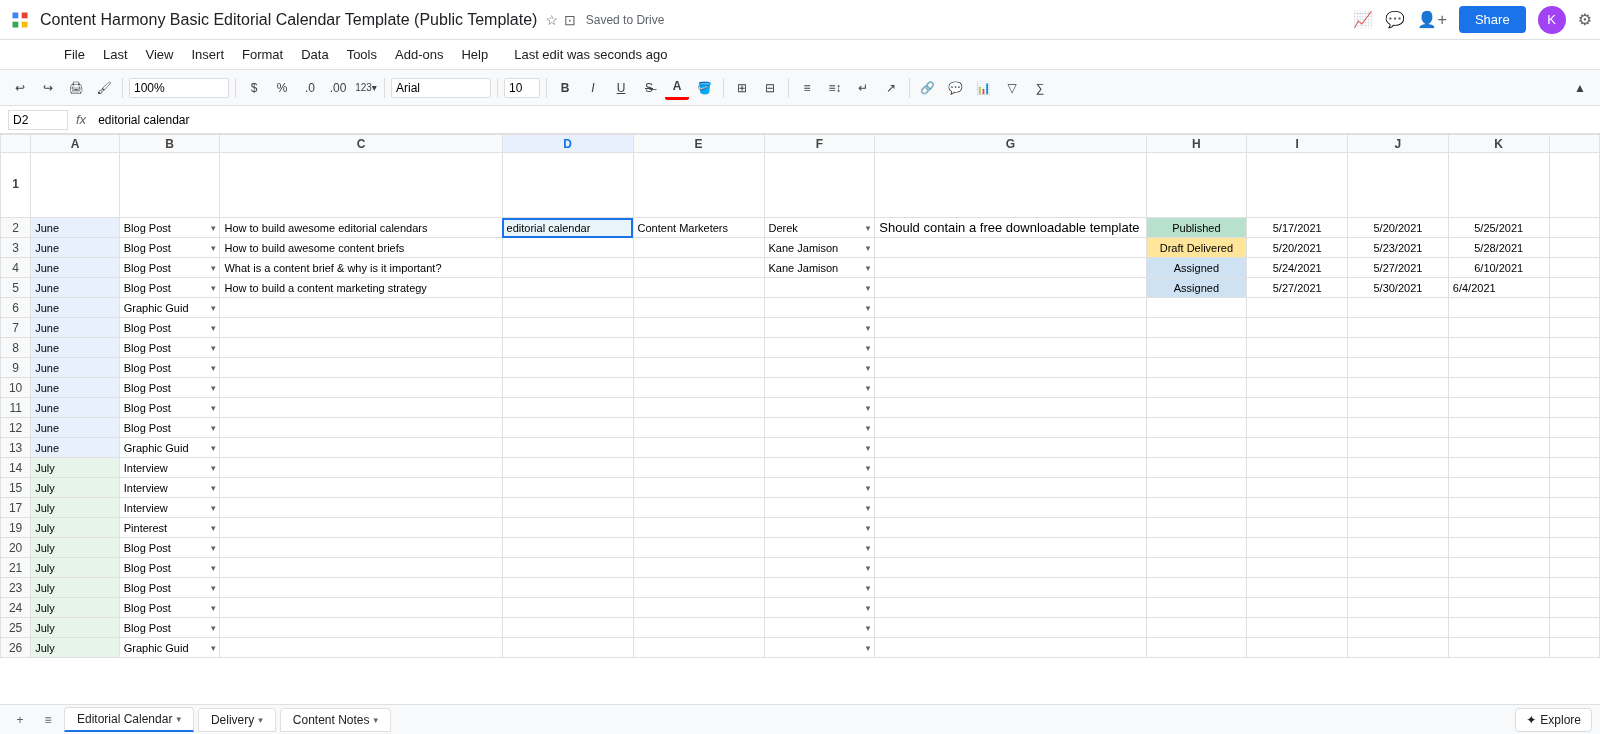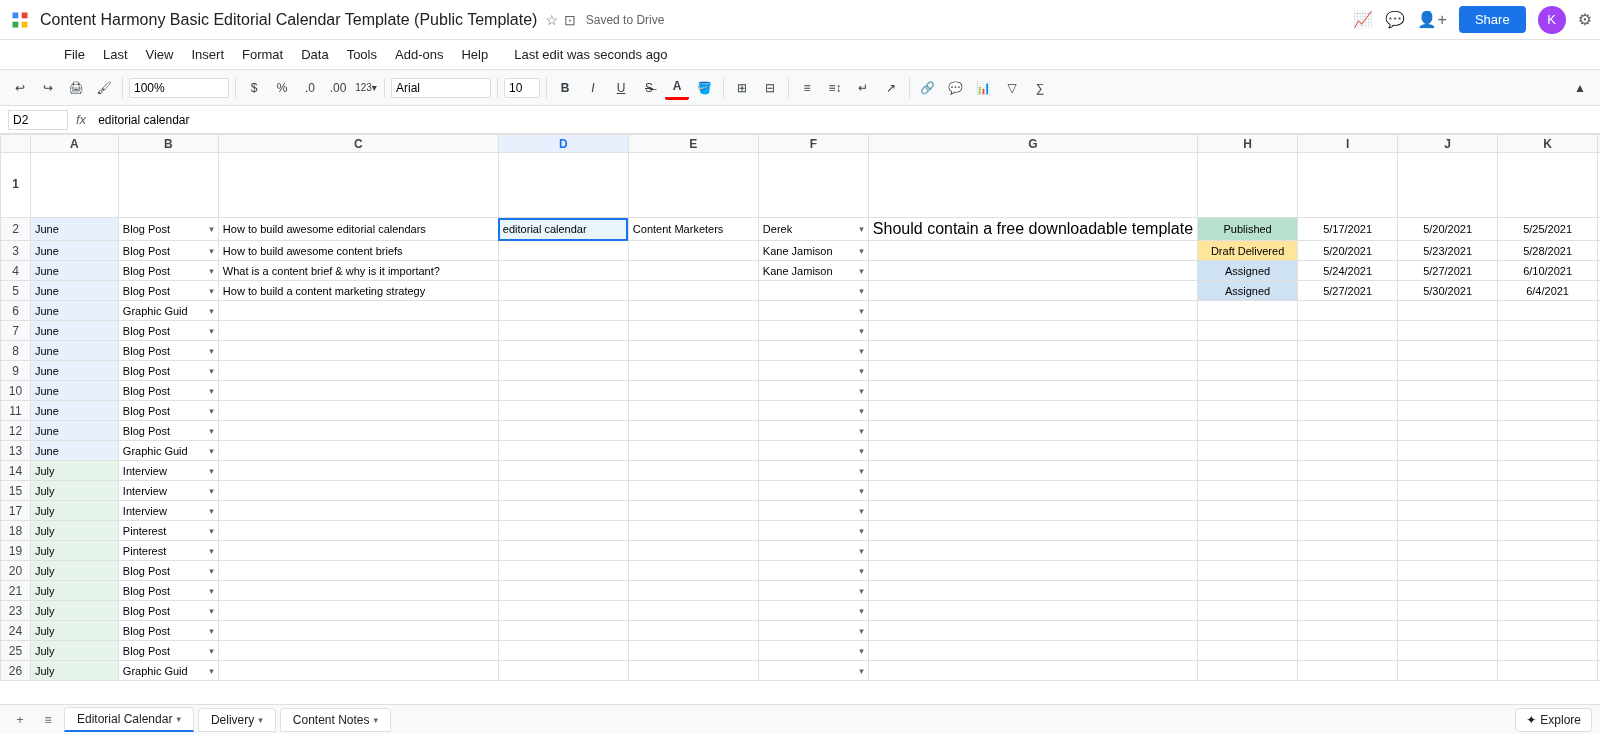--- a/index.html
+++ b/index.html
@@ -250,21 +250,21 @@
             </td>
             <td class="col-c" style="padding: 2px 4px; font-size: 11px;">How to build awesome editorial calendars</td>
             <td class="col-d active-cell" style="padding: 2px 4px; font-size: 11px;">editorial calendar</td>
             <td class="col-e" style="padding: 2px 4px; font-size: 11px;">Content Marketers</td>
             <td class="col-f" style="font-size: 11px;">
               <div style="display: flex; align-items: center; justify-content: space-between; padding: 0px 4px;">
                 <span>Derek</span>
                 <span style="font-size: 9px; color: rgb(95, 99, 104);">▾</span>
               </div>
             </td>
-            <td class="col-g" style="padding: 2px 4px; font-size: 16px;">Should contain a free downloadable template</td>
+            <td class="col-g" style="padding: 2px 4px; font-size: 13px;">Should contain a free downloadable template</td>
             <td class="col-h status-published" style="padding: 2px 4px; font-size: 11px; text-align: center;">Published</td>
             <td class="col-i" style="padding: 2px 4px; font-size: 11px; text-align: center;">5/17/2021</td>
             <td class="col-j" style="padding: 2px 4px; font-size: 11px; text-align: center;">5/20/2021</td>
             <td class="col-k" style="padding: 2px 4px; font-size: 11px; text-align: center;">5/25/2021</td>
             <td class="col-l" style="padding: 2px; font-size: 11px;"></td>
           </tr>
           <tr style="height: 20px;">
             <td class="row-num">3</td>
             <td class="col-a month-june" style="padding: 2px 4px; font-size: 11px;">June</td>
             <td class="col-b" style="font-size: 11px;">
@@ -329,21 +329,21 @@
             <td class="col-f" style="font-size: 11px;">
               <div style="display: flex; align-items: center; justify-content: space-between; padding: 0px 4px;">
                 <span></span>
                 <span style="font-size: 9px; color: rgb(95, 99, 104);">▾</span>
               </div>
             </td>
             <td class="col-g" style="padding: 2px 4px; font-size: 11px;"></td>
             <td class="col-h status-assigned" style="padding: 2px 4px; font-size: 11px; text-align: center;">Assigned</td>
             <td class="col-i" style="padding: 2px 4px; font-size: 11px; text-align: center;">5/27/2021</td>
             <td class="col-j" style="padding: 2px 4px; font-size: 11px; text-align: center;">5/30/2021</td>
-            <td class="col-k" style="padding: 2px 4px; font-size: 11px; text-align: center;">6/4/2021</td>
+            <td class="col-k" style="padding: 2px 4px; font-size: 11px; text-align: left;">6/4/2021</td>
             <td class="col-l" style="padding: 2px; font-size: 11px;"></td>
           </tr>
           <tr style="height: 20px;">
             <td class="row-num">6</td>
             <td class="col-a month-june" style="padding: 2px 4px; font-size: 11px;">June</td>
             <td class="col-b" style="font-size: 11px;">
               <div style="display: flex; align-items: center; justify-content: space-between; padding: 0px 4px;">
                 <span>Graphic Guid</span>
                 <span style="font-size: 9px; color: rgb(95, 99, 104);">▾</span>
               </div>
@@ -588,45 +588,20 @@
             <td class="col-j" style="padding: 2px 4px; font-size: 11px; text-align: center;"></td>
             <td class="col-k" style="padding: 2px 4px; font-size: 11px; text-align: center;"></td>
             <td class="col-l" style="padding: 2px; font-size: 11px;"></td>
           </tr>
           <tr style="height: 20px;">
             <td class="row-num">17</td>
             <td class="col-a month-july" style="padding: 2px 4px; font-size: 11px;">July</td>
             <td class="col-b" style="font-size: 11px;">
               <div style="display: flex; align-items: center; justify-content: space-between; padding: 0px 4px;">
                 <span>Interview</span>
-                <span style="font-size: 9px; color: rgb(95, 99, 104);">▾</span>
-              </div>
-            </td>
-            <td class="col-c" style="padding: 2px 4px; font-size: 11px;"></td>
-            <td class="col-d" style="padding: 2px 4px; font-size: 11px;"></td>
-            <td class="col-e" style="padding: 2px 4px; font-size: 11px;"></td>
-            <td class="col-f" style="font-size: 11px;">
-              <div style="display: flex; align-items: center; justify-content: space-between; padding: 0px 4px;">
-                <span></span>
-                <span style="font-size: 9px; color: rgb(95, 99, 104);">▾</span>
-              </div>
-            </td>
-            <td class="col-g" style="padding: 2px 4px; font-size: 11px;"></td>
-            <td class="col-h " style="padding: 2px 4px; font-size: 11px; text-align: center;"></td>
-            <td class="col-i" style="padding: 2px 4px; font-size: 11px; text-align: center;"></td>
-            <td class="col-j" style="padding: 2px 4px; font-size: 11px; text-align: center;"></td>
-            <td class="col-k" style="padding: 2px 4px; font-size: 11px; text-align: center;"></td>
-            <td class="col-l" style="padding: 2px; font-size: 11px;"></td>
-          </tr>
-          <tr style="height: 20px;">
-            <td class="row-num">18</td>
-            <td class="col-a month-july" style="padding: 2px 4px; font-size: 11px;">July</td>
-            <td class="col-b" style="font-size: 11px;">
-              <div style="display: flex; align-items: center; justify-content: space-between; padding: 0px 4px;">
-                <span>Pinterest</span>
                 <span style="font-size: 9px; color: rgb(95, 99, 104);">▾</span>
               </div>
             </td>
             <td class="col-c" style="padding: 2px 4px; font-size: 11px;"></td>
             <td class="col-d" style="padding: 2px 4px; font-size: 11px;"></td>
             <td class="col-e" style="padding: 2px 4px; font-size: 11px;"></td>
             <td class="col-f" style="font-size: 11px;">
               <div style="display: flex; align-items: center; justify-content: space-between; padding: 0px 4px;">
                 <span></span>
                 <span style="font-size: 9px; color: rgb(95, 99, 104);">▾</span>

